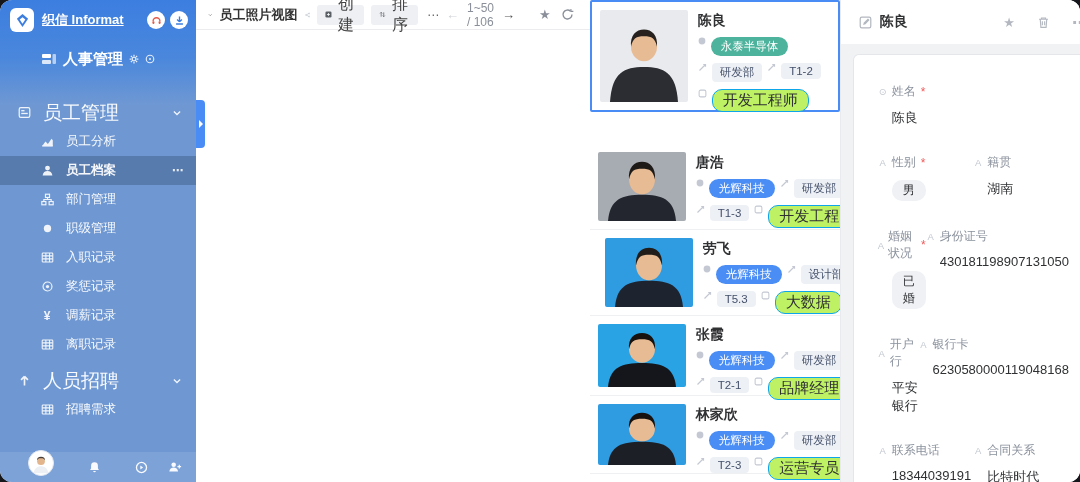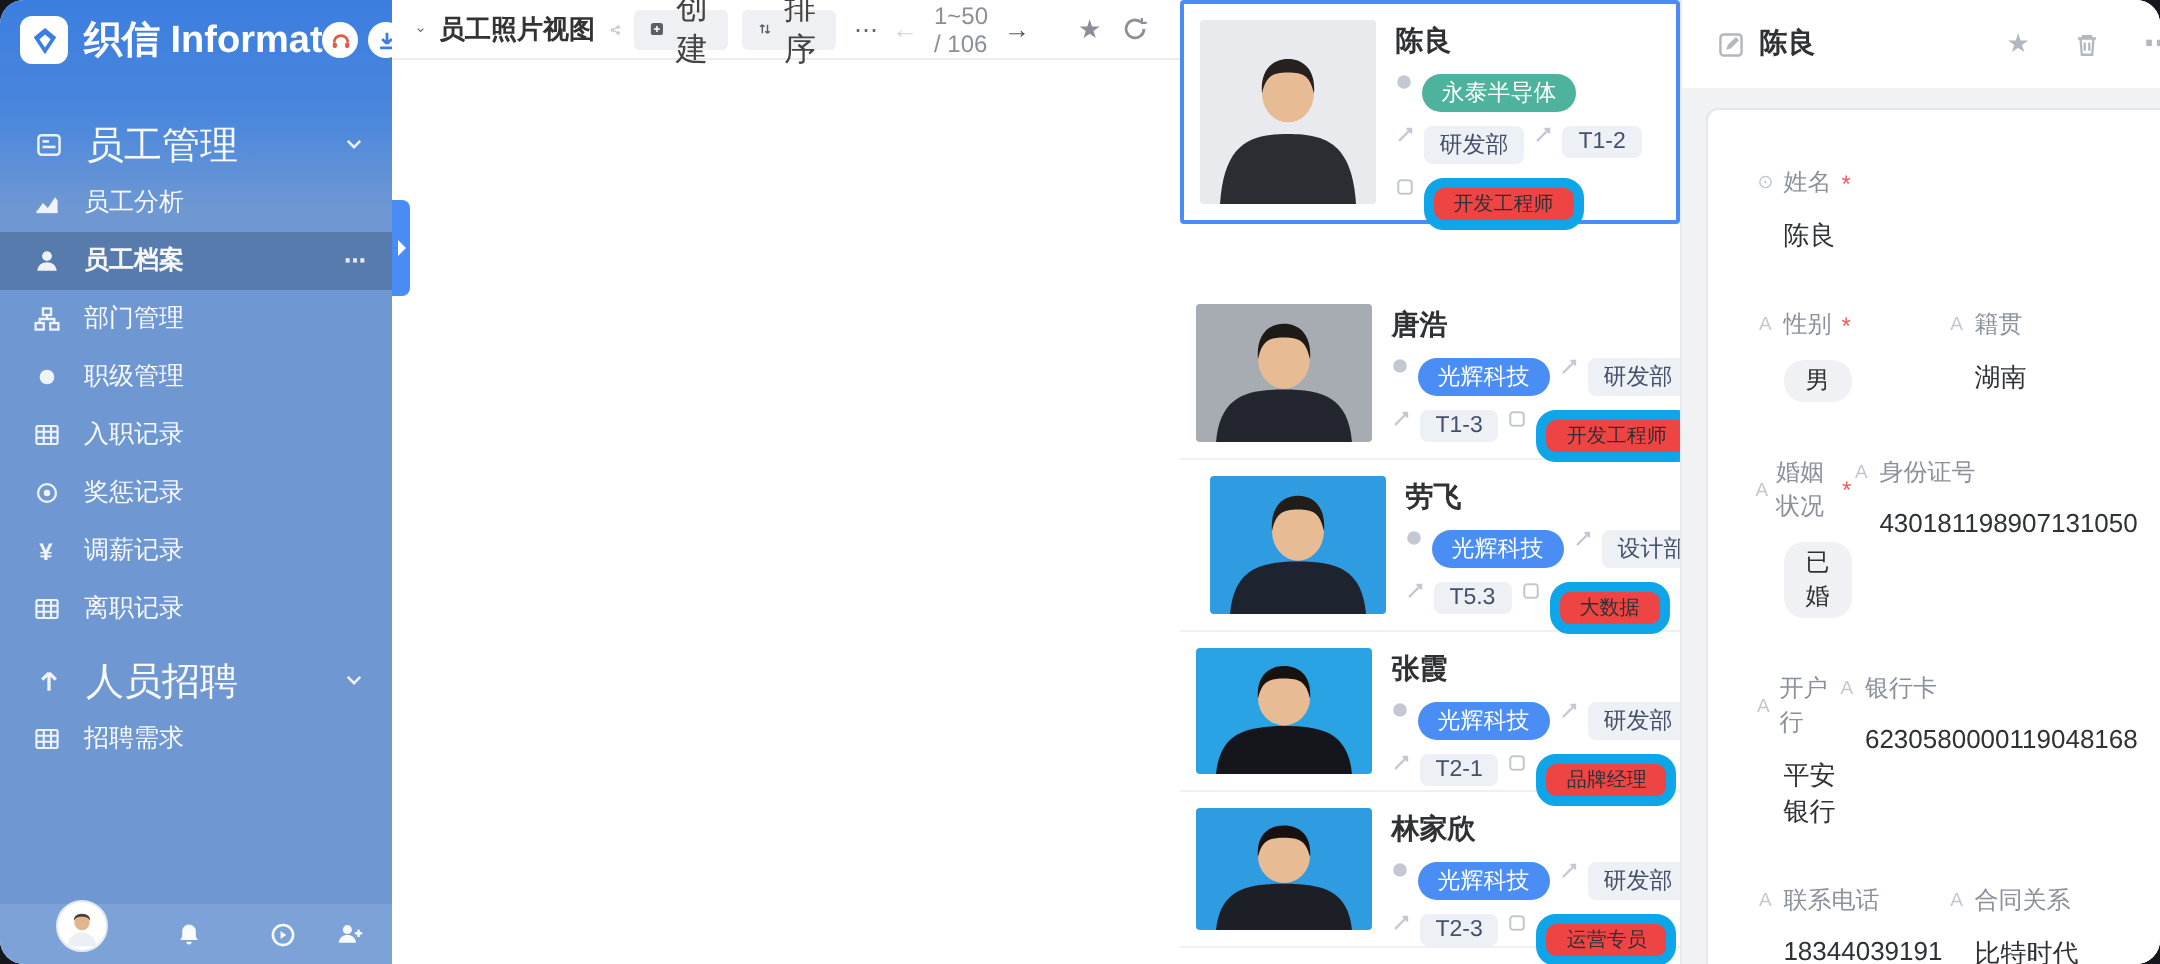--- a/index.html
+++ b/index.html
@@ -4,31 +4,31 @@
 <style>
   html,body{margin:0;padding:0;background:#15171c;}
   *{box-sizing:border-box;}
   .app{width:1080px;height:482px;display:flex;background:#fff;border-radius:12px;overflow:hidden;
        position:relative;font-family:"Liberation Sans","DejaVu Sans",sans-serif;}
   
   .sidebar{width:196px;flex:0 0 196px;display:flex;flex-direction:column;color:#fff;
     background:linear-gradient(180deg,#3c7ee0 0,#4a87dc 58px,#6f98d3 105px,#6f98d3 100%);}
   .logo-row{height:32px;display:flex;align-items:center;padding:0 8px 0 10px;margin-top:4px;}
   .logo-badge{width:24px;height:24px;background:#fff;border-radius:6px;display:flex;align-items:center;justify-content:center;flex:0 0 24px;}
-  .logo-text{font-weight:bold;font-size:19px;margin-left:8px;flex:1;white-space:nowrap;}
+  .logo-text{font-weight:bold;font-size:13px;margin-left:8px;flex:1;white-space:nowrap;text-decoration:underline;}
   .logo-actions{display:flex;gap:5px;}
   .circ{width:18px;height:18px;border-radius:50%;background:#fff;display:flex;align-items:center;justify-content:center;}
   .ws-row{height:34px;display:flex;align-items:center;justify-content:center;gap:6px;margin-top:6px;}
   .ws-title{font-weight:bold;font-size:15px;}
   .ws-mini{opacity:.85;display:flex;align-items:center;}
   .nav{flex:1;padding-top:22px;overflow:hidden;}
   .nav-row{height:29px;display:flex;align-items:center;font-size:12.5px;color:rgba(255,255,255,.95);cursor:pointer;}
   .nav-row .ico{width:14px;display:flex;justify-content:center;margin-right:12px;opacity:.9;}
   .nav-group{padding-left:17px;font-size:19px;}
-  .nav-sub{padding-left:16px;}
+  .nav-sub{padding-left:40px;}
   .nav-row.active{background:rgba(35,55,88,.30);font-weight:bold;}
   .nav-row .grow{flex:1;}
   .nav-row .chev{margin-right:14px;opacity:.9;}
   .nav-row .more-dots{margin-right:12px;letter-spacing:1px;font-size:11px;opacity:.9;}
   .nav-gap{height:7px;}
   .side-footer{height:30px;background:rgba(255,255,255,.10);display:flex;align-items:center;padding:0 14px 0 30px;gap:0;}
   .avatar{width:26px;height:26px;border-radius:50%;background:#fff;margin:-8px 0 0 -2px;display:flex;align-items:flex-end;justify-content:center;overflow:hidden;border:1px solid #e3e8f0;}
   .foot-ico{margin-left:34px;display:flex;align-items:center;opacity:.95;}
   .foot-right{margin-left:auto;display:flex;align-items:center;}
   
@@ -51,21 +51,21 @@
   .card{display:flex;padding:8px;border-bottom:1px solid #eef0f2;cursor:pointer;position:relative;}
   .card.selected{border:2px solid #4a8cf5;border-radius:2px;}
   .photo{width:88px;flex:0 0 88px;border-radius:2px;overflow:hidden;align-self:stretch;}
   .photo svg{display:block;width:100%;height:100%;}
   .card-info{flex:1;padding:2px 0 0 10px;display:flex;flex-direction:column;gap:7px;min-width:0;}
   .c-name{font-size:14px;font-weight:bold;color:#303133;}
   .tag-row{display:flex;align-items:flex-start;gap:5px;white-space:nowrap;}
   .t-ico{color:#b9bfc9;font-size:9px;flex:0 0 auto;display:flex;align-items:center;}
   .tag-co{color:#fff;font-size:11.5px;padding:2px 10px;border-radius:10px;}
   .tag-gray{background:#edf0f5;color:#44506a;font-size:11.5px;padding:2px 8px;border-radius:4px;}
-  .tag-outline{border:5px solid #0ea5e9;color:#303133;font-size:10px;padding:1px 10px;border-radius:10px;background:#ef4444;}
+  .tag-outline{border:1px solid #0ea5e9;color:#303133;font-size:15px;padding:1px 10px;border-radius:10px;background:#bef264;}
   .collapse-handle{position:absolute;left:196px;top:100px;width:9px;height:48px;background:#4a8cf5;
       border-radius:0 4px 4px 0;display:flex;align-items:center;justify-content:center;cursor:pointer;z-index:5;}
   .collapse-handle:after{content:"";border-left:4px solid #fff;border-top:4px solid transparent;border-bottom:4px solid transparent;}
   
   .detail{flex:1;display:flex;flex-direction:column;border-left:1px solid #e8eaed;min-width:0;background:#f1f2f4;}
   .detail-head{height:44px;background:#fff;display:flex;align-items:center;padding:0 18px;gap:8px;}
   .dh-title{font-size:14px;font-weight:bold;color:#303133;flex:1;}
   .dh-ico{color:#b3b8c0;cursor:pointer;display:flex;align-items:center;margin-left:14px;}
   .dh-star{font-size:13px;}
   .form-card{flex:1;margin:10px 12px 0;background:#fff;border:1px solid #e4e6ea;border-bottom:none;
@@ -100,20 +100,40 @@
               <rect x="11" y="9" width="3" height="4" rx="1.2" fill="#e05b4b" stroke="none"></rect>
             </svg>
         </span>
         <span class="circ">
           <svg width="11" height="11" viewBox="0 0 16 16" fill="none" stroke="#3c7ee0" stroke-width="2">
               <path d="M8 2v8M8 10L4.5 6.5M8 10l3.5-3.5M3 13h10"></path>
             </svg>
         </span>
       </span>
     </div>
+    <div class="ws-row">
+      <svg width="16" height="16" viewBox="0 0 16 16">
+          <rect x="1" y="3" width="9" height="4" rx="1" fill="#fff"></rect>
+          <rect x="1" y="9" width="9" height="4" rx="1" fill="#fff" opacity=".8"></rect>
+          <rect x="11.5" y="3" width="3.5" height="10" rx="1" fill="#fff" opacity=".6"></rect>
+        </svg>
+      <span class="ws-title">人事管理</span>
+      <span class="ws-mini">
+        <svg width="10" height="10" viewBox="0 0 16 16" fill="none" stroke="#fff" stroke-width="2">
+            <circle cx="8" cy="8" r="3"></circle>
+            <path d="M8 1v2.4M8 12.6V15M1 8h2.4M12.6 8H15M3 3l1.7 1.7M11.3 11.3L13 13M13 3l-1.7 1.7M4.7 11.3L3 13"></path>
+          </svg>
+      </span>
+      <span class="ws-mini">
+        <svg width="10" height="10" viewBox="0 0 16 16" fill="none" stroke="#fff" stroke-width="1.8">
+            <circle cx="8" cy="8" r="6"></circle>
+            <circle cx="8" cy="8" r="1.6" fill="#fff" stroke="none"></circle>
+          </svg>
+      </span>
+    </div>
     <nav class="nav" id="nav">
         <div class="nav-row nav-group">
           <span class="ico">
             <svg width="13" height="13" viewBox="0 0 16 16" fill="#fff">
               <rect x="1.5" y="2" width="13" height="12" rx="2" fill="none" stroke="#fff" stroke-width="1.5"></rect>
               <rect x="4" y="5" width="4" height="1.6"></rect>
               <rect x="4" y="8.4" width="8" height="1.6"></rect>
             </svg>
           </span>
           <span>员工管理</span>

